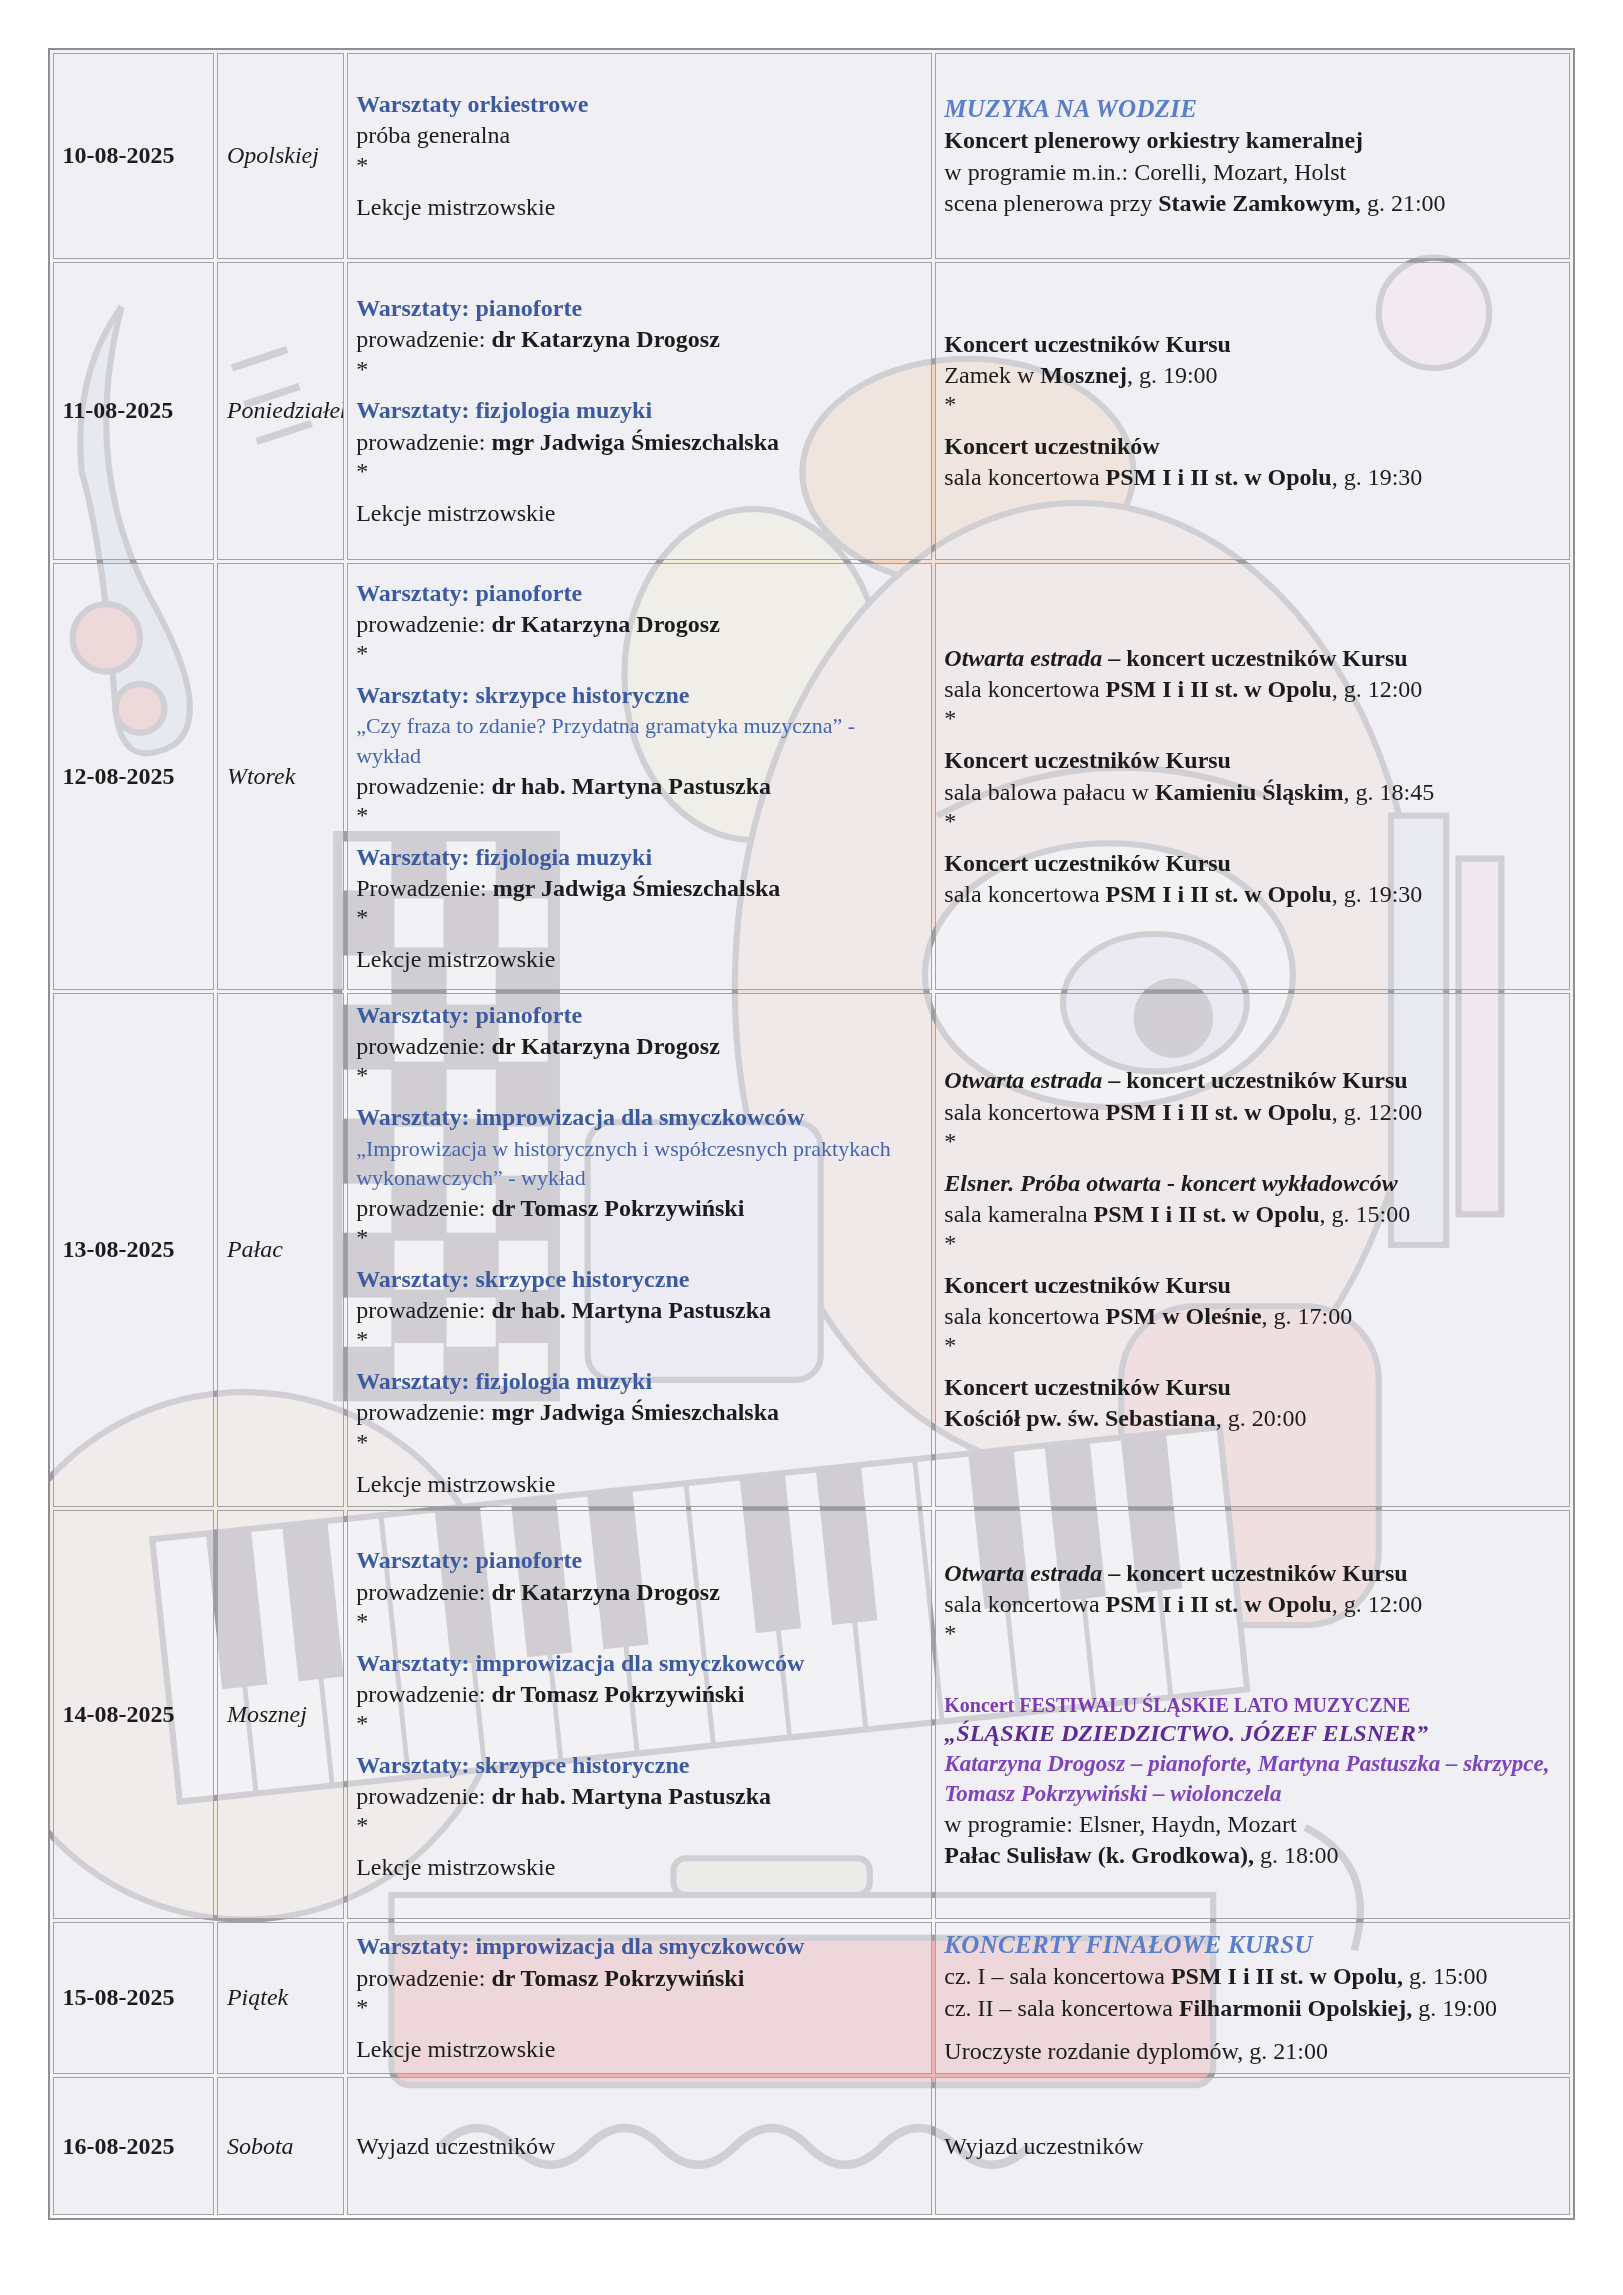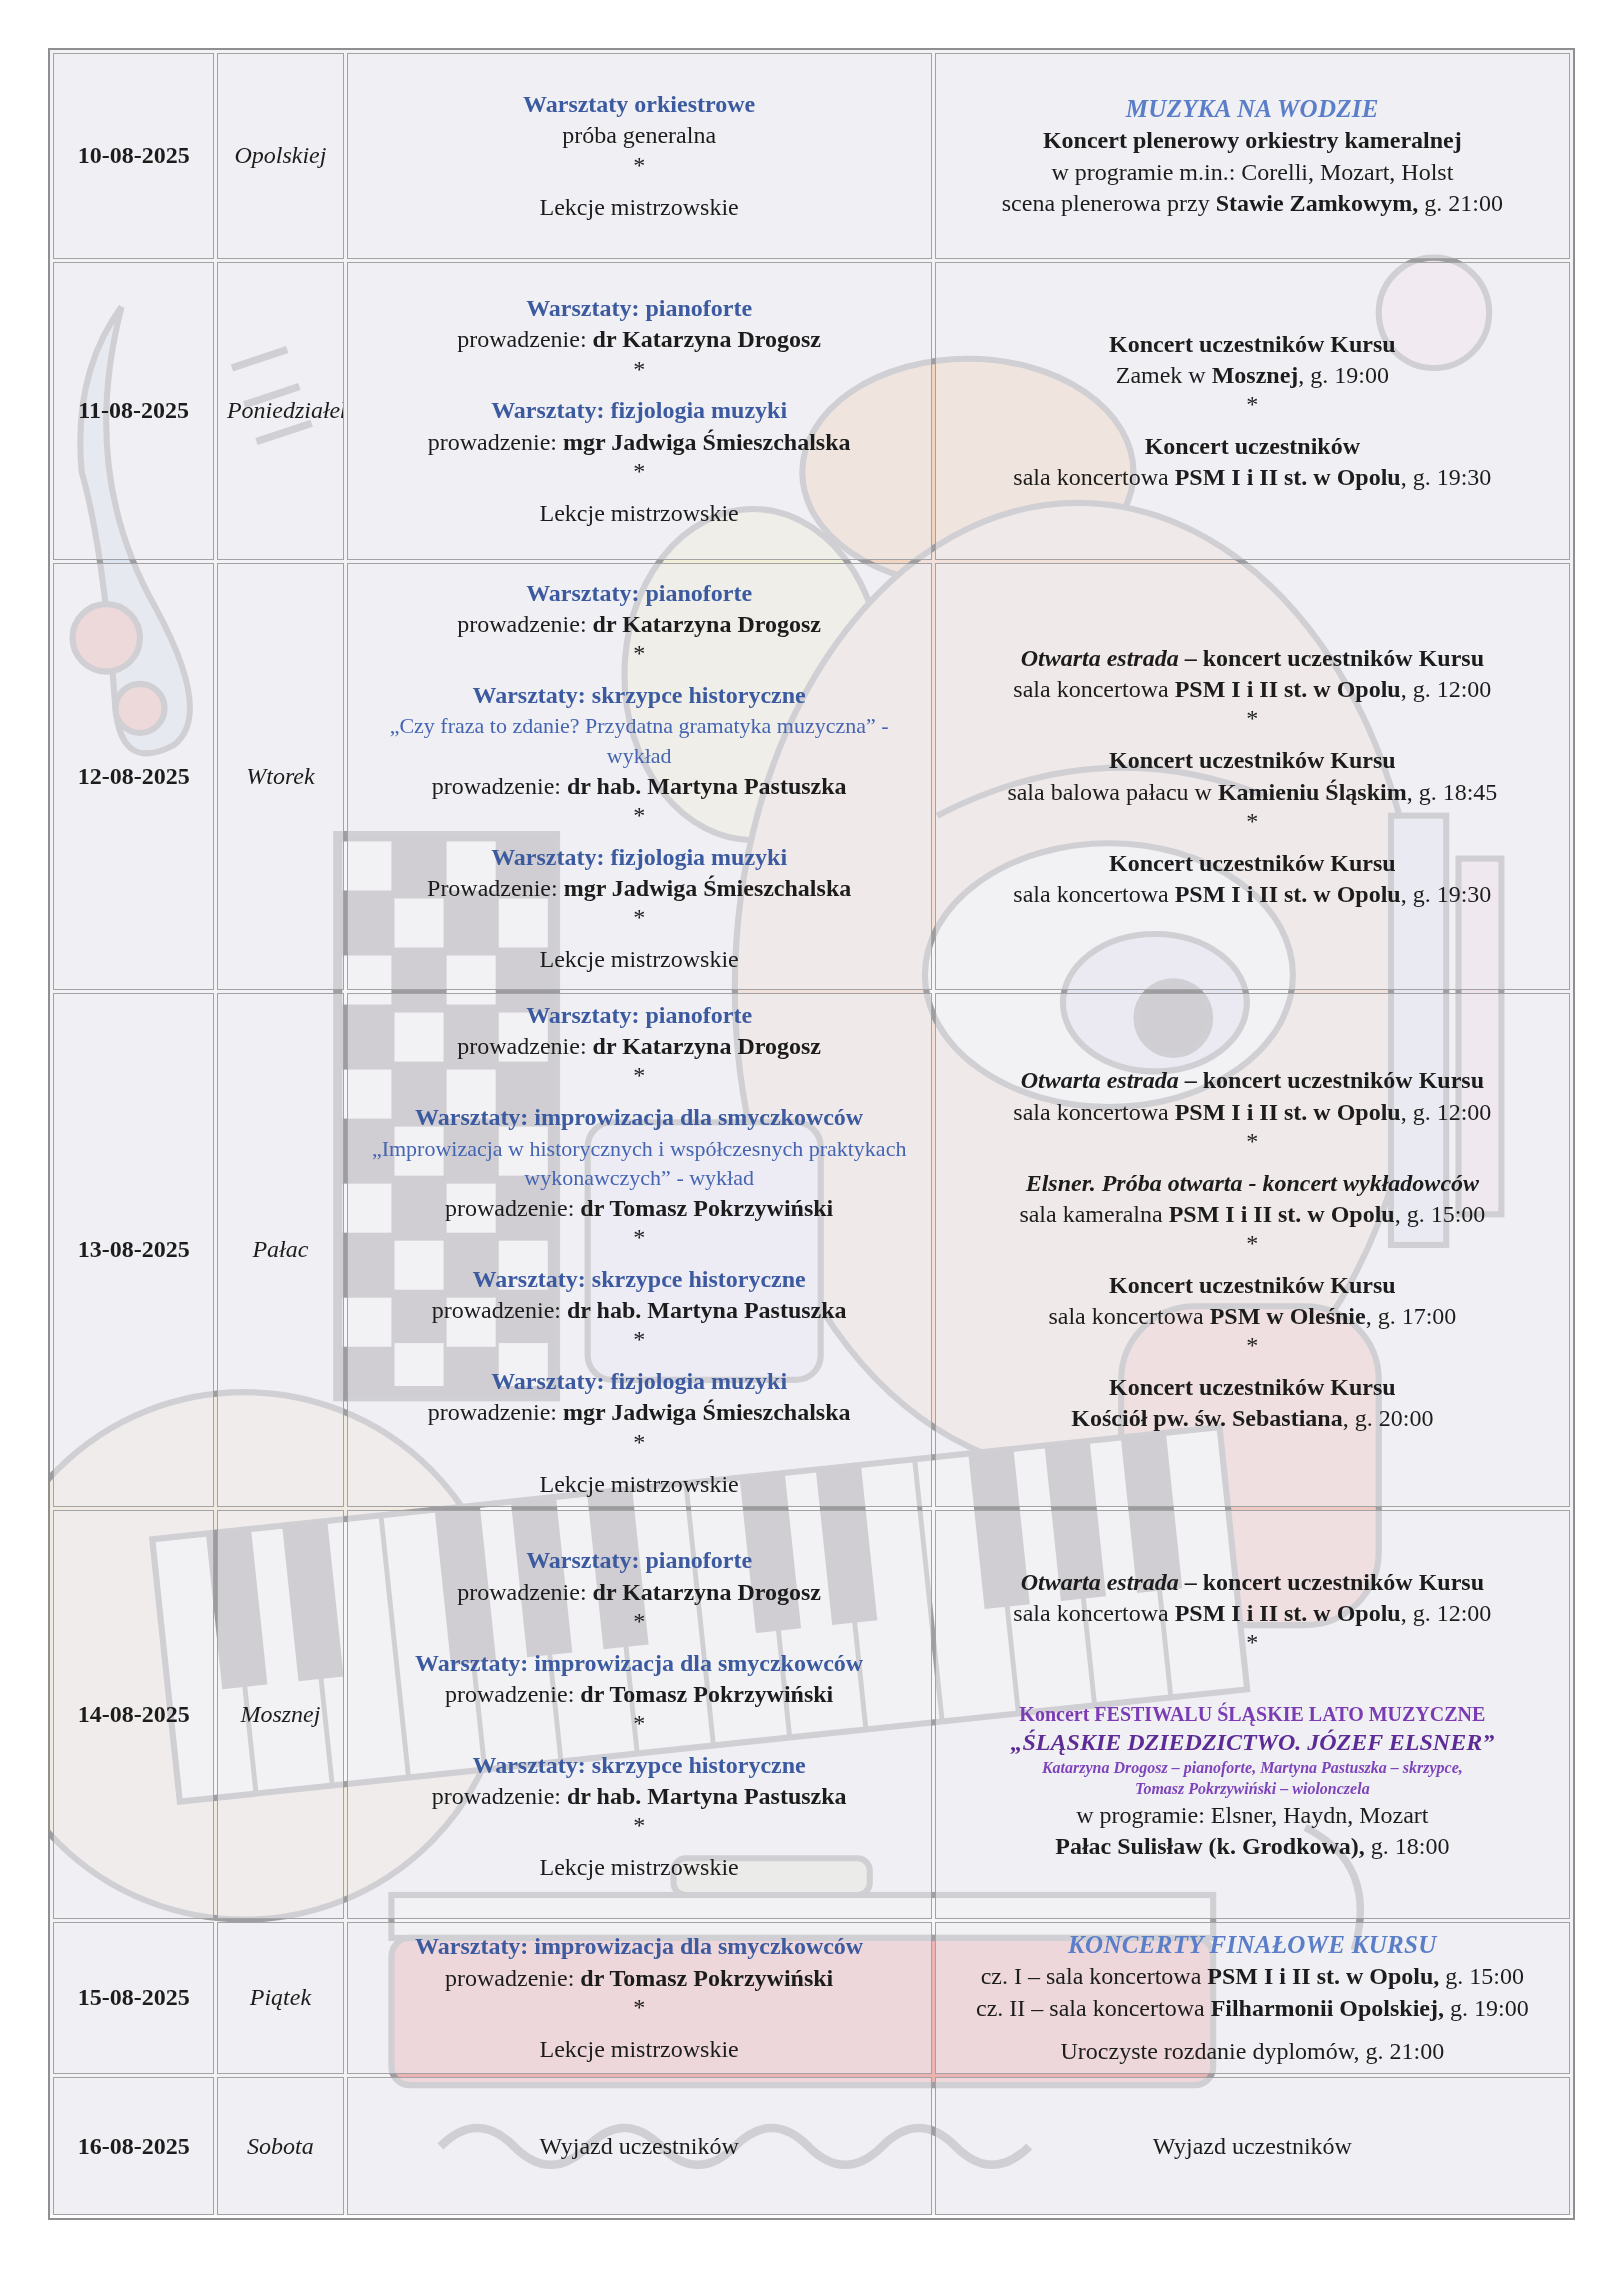--- a/index.html
+++ b/index.html
@@ -5,34 +5,34 @@
   html,body{margin:0;padding:0;}
   body{width:1623px;height:2295px;background:#ffffff;
        font-family:"Liberation Serif","DejaVu Serif",serif;color:var(--text,#1c1c1c);}
   .page{position:relative;width:1623px;height:2295px;overflow:hidden;background:var(--page-bg,#fff);}
   .table-area{position:absolute;left:48px;top:48px;width:1527px;height:2167px;}
   .table-bg{position:absolute;left:0;top:0;width:100%;height:100%;background:#f2f1f4;}
   .wm{position:absolute;left:0;top:0;width:100%;height:100%;opacity:.38;}
   table.sched{position:relative;width:1527px;border-collapse:separate;border-spacing:3.1px;
       table-layout:fixed;border:2.5px solid var(--table-border,#8f8f92);}
   table.sched td{border:1.2px solid var(--cell-border,#a3a3a6);background:rgba(239,238,242,0.62);
-      text-align:center;vertical-align:middle;padding:6.1px 8.6px;overflow:hidden;}
+      text-align:left;vertical-align:middle;padding:6.1px 8.6px;overflow:hidden;}
   col.c-date{width:161px;} col.c-day{width:126px;} col.c-work{width:584px;} col.c-ev{width:634px;}
   tr.r1{height:206px}.r2{height:298px}.r3{height:427px}.r4{height:494px}.r5{height:409px}.r6{height:150px}.r7{height:138px}
   .ln{font-size:24px;line-height:1.3;}
   .ln .b{font-weight:bold;} .ln .it{font-style:italic;}
   .ln-h{font-weight:bold;color:var(--heading-blue,#3c5aa0);}
   .ln-hs{font-size:22px;line-height:1.35;font-weight:normal;color:var(--note-blue,#4565b2);}
   .ln-cap{font-weight:bold;font-style:italic;font-size:25px;color:var(--title-blue,#5b7ec9);letter-spacing:0.3px;}
   .ln-bt{font-weight:bold;}
   .ln-sep{line-height:1.15;}
   .ln-gap{height:12.3px;}
   .ln-pu1{font-weight:bold;font-size:20px;color:var(--purple,#7b3cb3);margin-top:32px;}
   .ln-pu2{font-weight:bold;font-style:italic;font-size:24px;color:var(--purple-dark,#5d2b96);}
-  .ln-pun{font-weight:bold;font-style:italic;font-size:16px;color:var(--purple-violet,#7d44bb);}
+  .ln-pun{font-weight:bold;font-style:italic;font-size:23px;color:var(--purple-violet,#7d44bb);}
   .ln-date{font-weight:bold;}
   .ln-day{font-style:italic;}
 </style>
 </head>
 <body>
 
 <div class="page">
   <div class="table-area">
     <div class="table-bg"></div>
 

